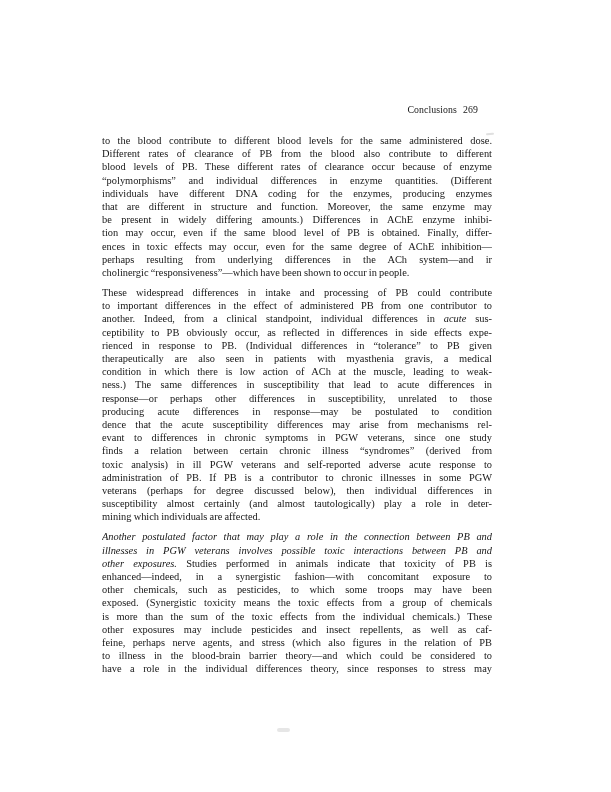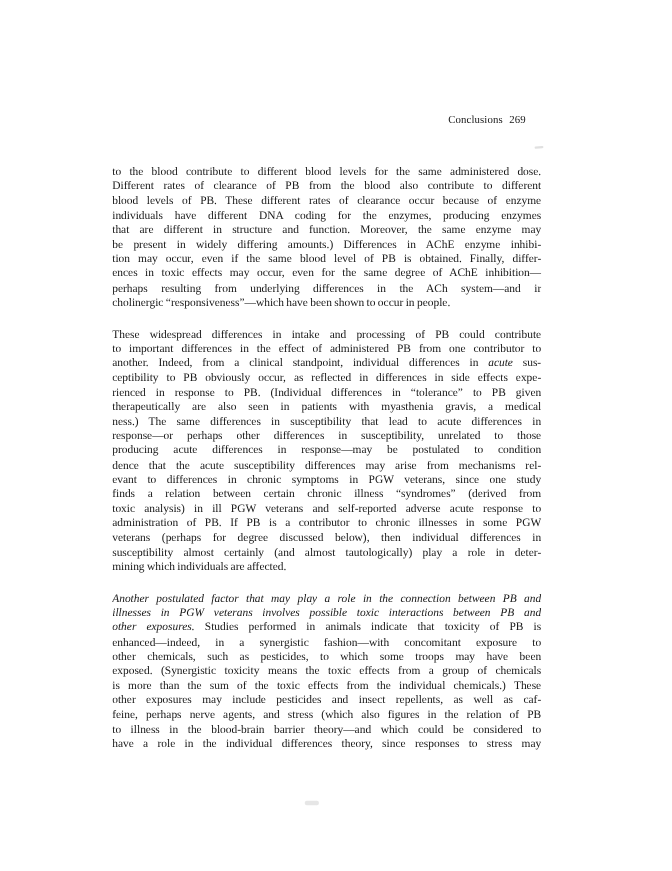--- a/index.html
+++ b/index.html
@@ -34,21 +34,21 @@
     position: absolute;
     left: 102px;
     top: 134px;
     width: 390px;
     font-size: 10.4px;
     line-height: 13.2px;
     word-spacing: -0.4px;
     color: #161616;
   }
   .para {
-    margin: 16px 0 7px 0;
+    margin: 0 0 7px 0;
   }
   .line {
     height: 13.2px;
     overflow: hidden;
     text-align: justify;
     text-align-last: justify;
     text-justify: inter-word;
   }
   .line.no-justify {
     text-align-last: left;
@@ -94,35 +94,37 @@
 
   <div class="running-header">
     <span>Conclusions</span><span class="pgnum">269</span>
   </div>
 
   <div class="body-text" id="body-text">
       <div class="para">
         <div class="line">to the blood contribute to different blood levels for the same administered dose.</div>
         <div class="line">Different rates of clearance of PB from the blood also contribute to different</div>
         <div class="line">blood levels of PB.  These different rates of clearance occur because of enzyme</div>
+        <div class="line">“polymorphisms” and individual differences in enzyme quantities.  (Different</div>
         <div class="line">individuals have different DNA coding for the enzymes, producing enzymes</div>
         <div class="line">that are different in structure and function.  Moreover, the same enzyme may</div>
         <div class="line">be present in widely differing amounts.)  Differences in AChE enzyme inhibi-</div>
         <div class="line">tion may occur, even if the same blood level of PB is obtained.  Finally, differ-</div>
         <div class="line">ences in toxic effects may occur, even for the same degree of AChE inhibition—</div>
         <div class="line">perhaps resulting from underlying differences in the ACh system—and ir</div>
         <div class="line no-justify">cholinergic “responsiveness”—which have been shown to occur in people.</div>
       </div>
       <div class="para">
         <div class="line">These widespread differences in intake and processing of PB could contribute</div>
         <div class="line">to important differences in the effect of administered PB from one contributor to</div>
         <div class="line"><span>another.  Indeed, from a clinical standpoint, individual differences in </span><span class="it">acute</span><span> sus-</span></div>
         <div class="line">ceptibility to PB obviously occur, as reflected in differences in side effects expe-</div>
         <div class="line">rienced in response to PB.  (Individual differences in “tolerance” to PB given</div>
         <div class="line">therapeutically are also seen in patients with myasthenia gravis, a medical</div>
+        <div class="line">condition in which there is low action of ACh at the muscle, leading to weak-</div>
         <div class="line">ness.)  The same differences in susceptibility that lead to acute differences in</div>
         <div class="line">response—or perhaps other differences in susceptibility, unrelated to those</div>
         <div class="line">producing acute differences in response—may be postulated to condition</div>
         <div class="line">dence that the acute susceptibility differences may arise from mechanisms rel-</div>
         <div class="line">evant to differences in chronic symptoms in PGW veterans, since one study</div>
         <div class="line">finds a relation between certain chronic illness “syndromes” (derived from</div>
         <div class="line">toxic analysis) in ill PGW veterans and self-reported adverse acute response to</div>
         <div class="line">administration of PB.  If PB is a contributor to chronic illnesses in some PGW</div>
         <div class="line">veterans (perhaps for degree discussed below), then individual differences in</div>
         <div class="line">susceptibility almost certainly (and almost tautologically) play a role in deter-</div>

